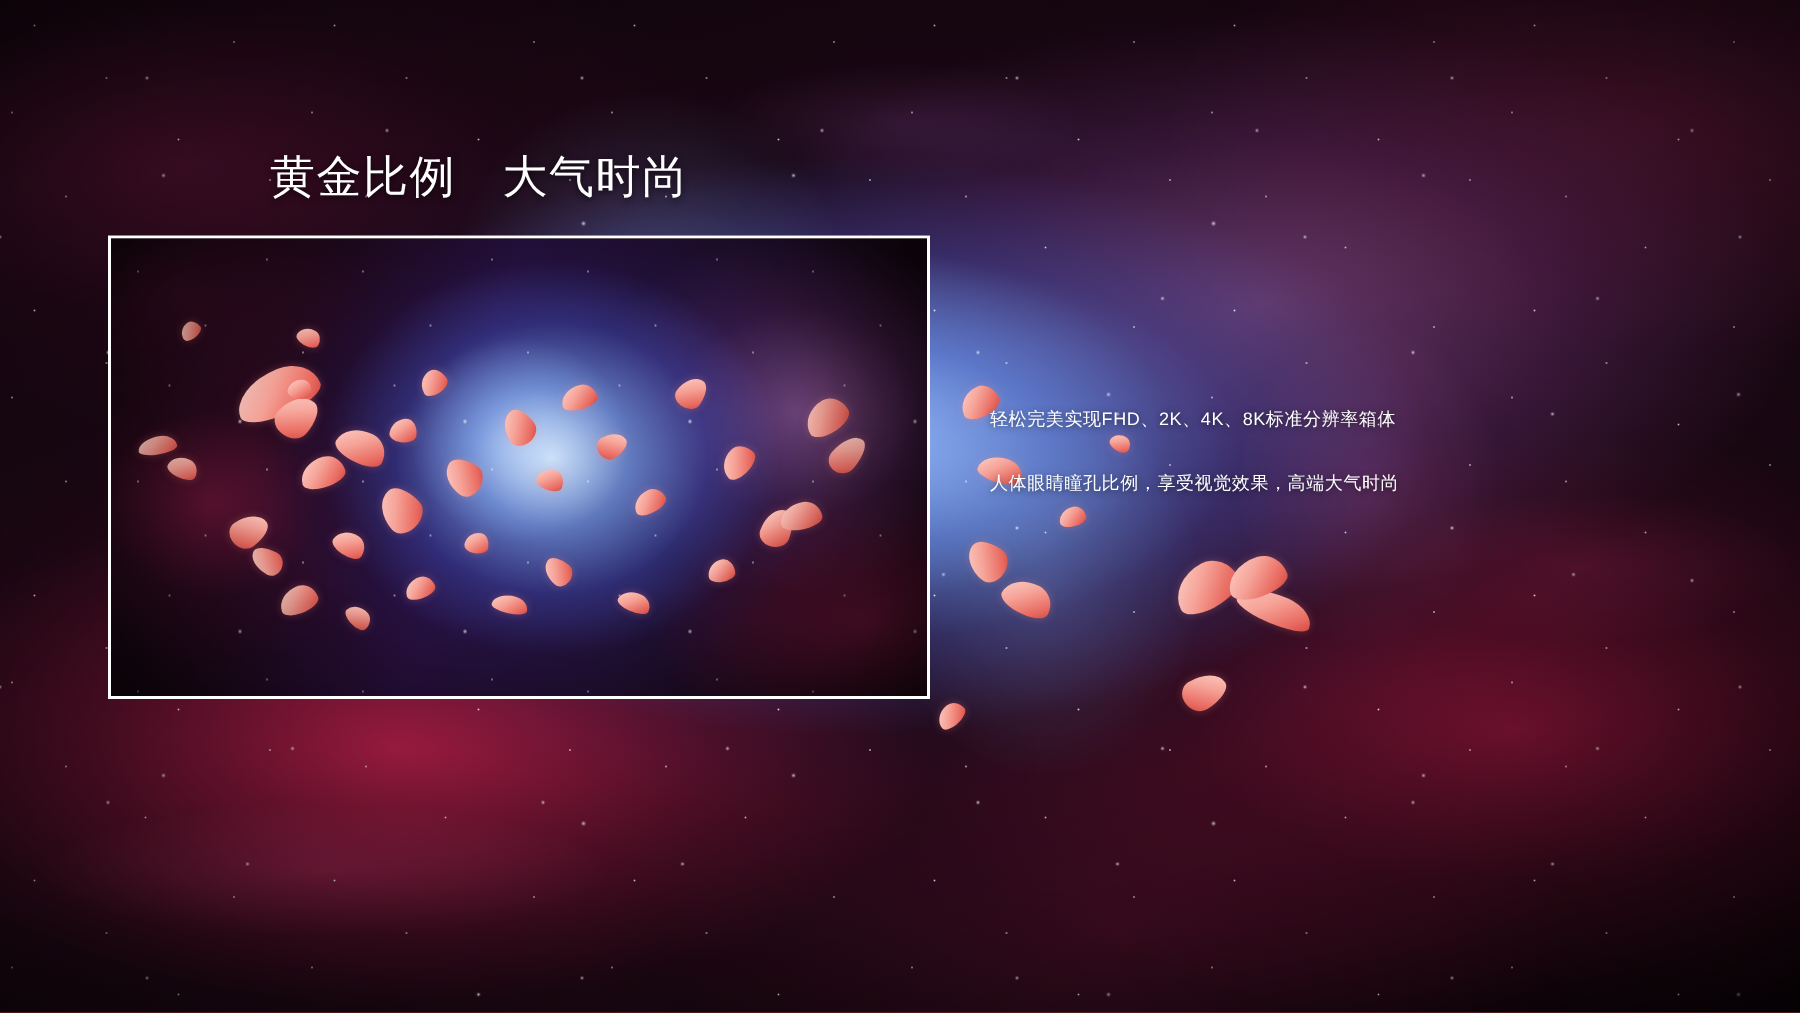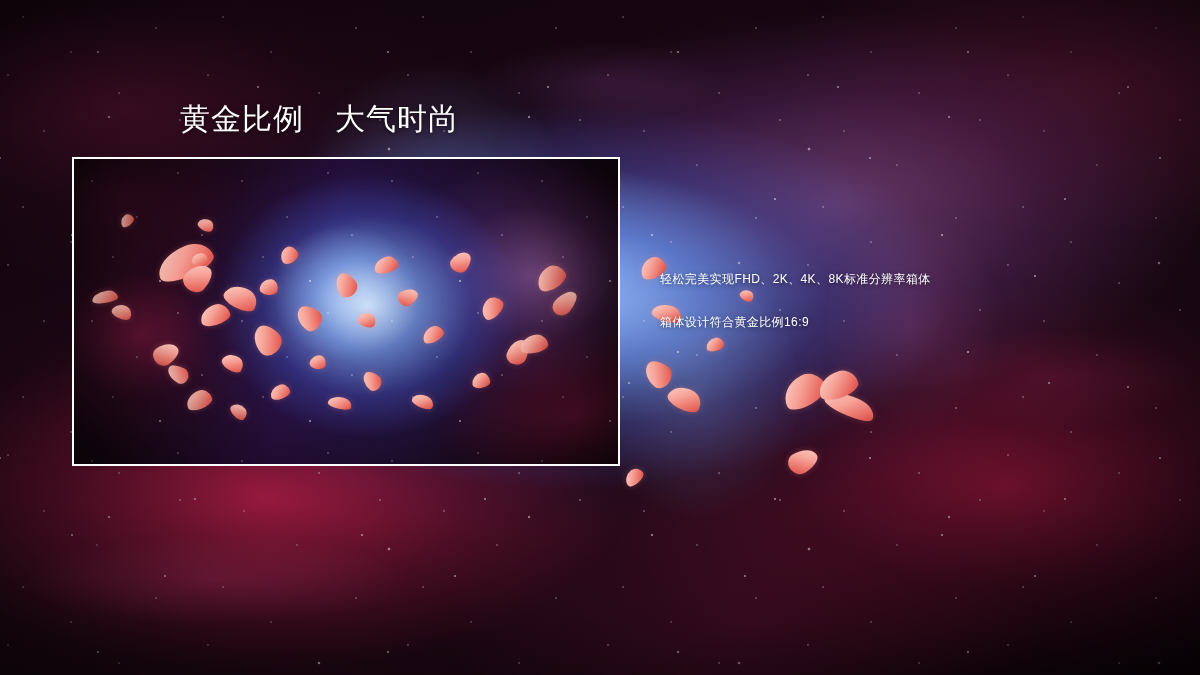--- a/index.html
+++ b/index.html
@@ -254,17 +254,17 @@
       <div class="petal" style="left:398px; top:214px; width:18px; height:15px; transform:rotate(-8deg);"></div>
       <div class="petal" style="left:124px; top:60px; width:16px; height:12px; transform:rotate(30deg);"></div>
       <div class="petal" style="left:46px; top:56px; width:14px; height:11px; transform:rotate(-36deg);"></div>
     </div>
 
     <div class="inner-vignette"></div>
   </div>
 
   <div id="body-text">
     <div class="body-line">轻松完美实现FHD、2K、4K、8K标准分辨率箱体</div>
-    <div class="body-line">箱体设计符合黄金比例16:9</div>
+    <div class="body-line">人体眼睛瞳孔比例，享受视觉效果，高端大气时尚</div>
   </div>
 
 
 </div>
 
 </body></html>

